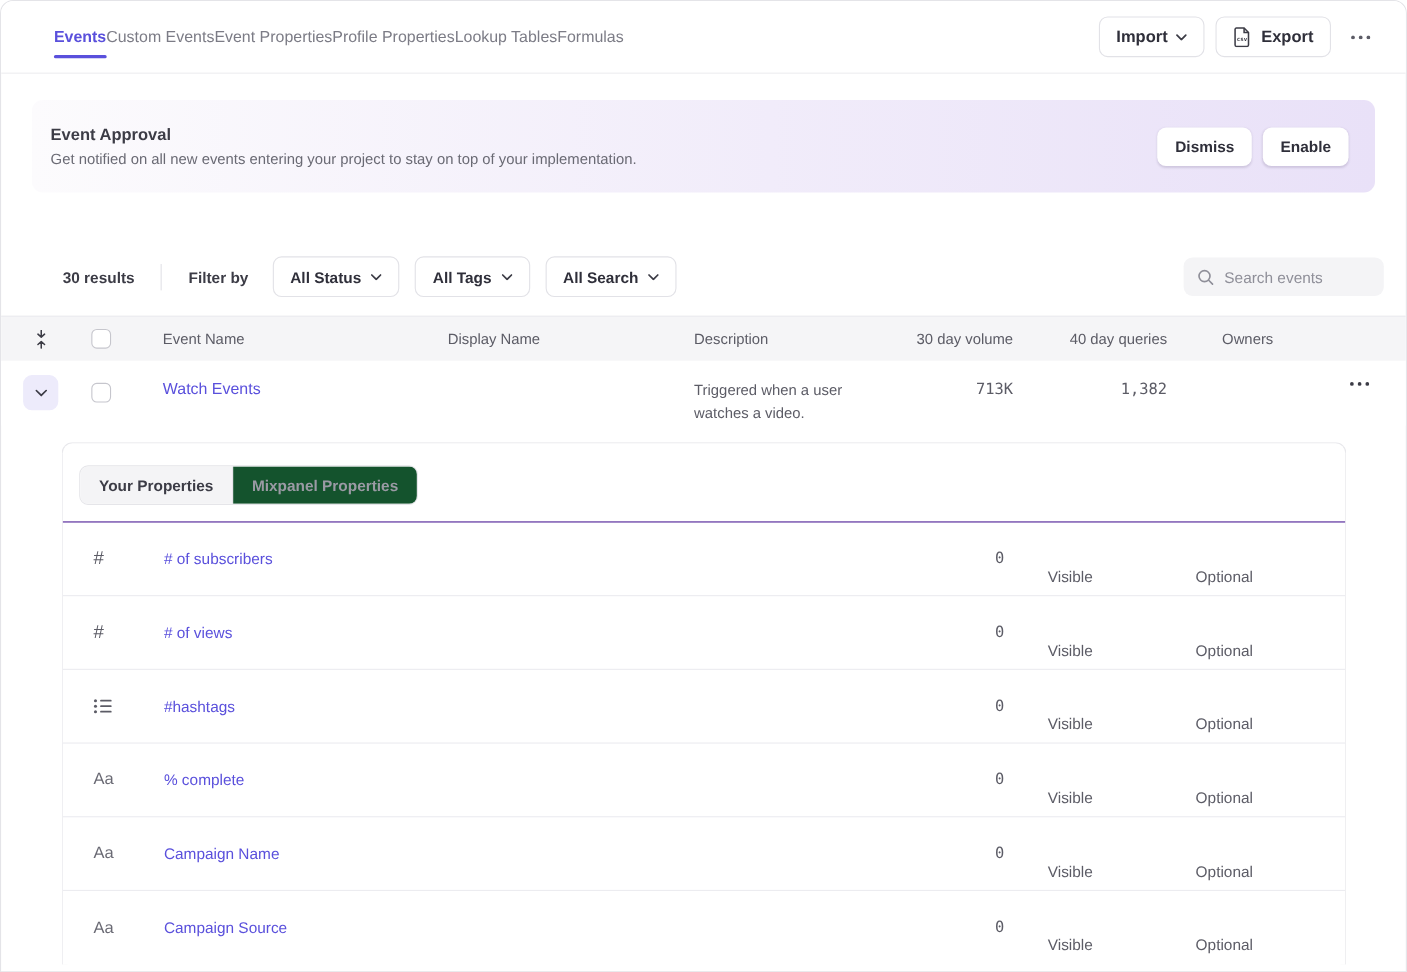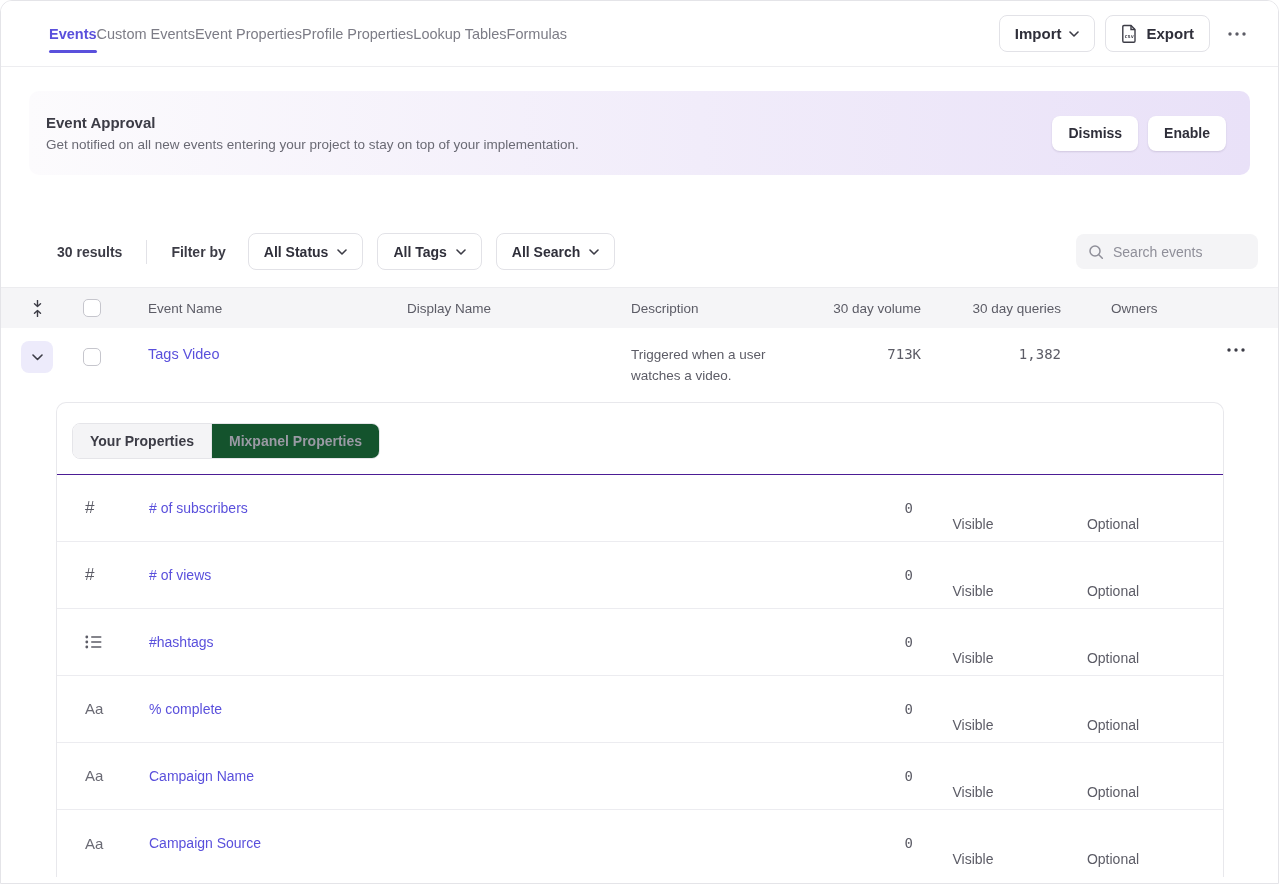--- a/index.html
+++ b/index.html
@@ -304,35 +304,35 @@
         <path d="M6.5 0.5v5.5M3.5 3.8l3 2.7 3-2.7" fill="none" stroke="#3c3c46" stroke-width="1.4" stroke-linecap="round" stroke-linejoin="round"></path>
         <path d="M6.5 16.5V11M3.5 13.2l3-2.7 3 2.7" fill="none" stroke="#3c3c46" stroke-width="1.4" stroke-linecap="round" stroke-linejoin="round"></path>
       </svg>
     </span>
   </button>
   <span class="checkbox"></span>
   <span>Event Name</span>
   <span>Display Name</span>
   <span>Description</span>
   <span class="th-right">30 day volume</span>
-  <span class="th-right">30 day queries</span>
+  <span class="th-right">40 day queries</span>
   <span class="th-owners">Owners</span>
   <span></span>
 </div>
 
 <div class="grid-row event-row">
   <button class="expander-btn">
     <span>
       <svg width="11" height="7" viewBox="0 0 11 7">
           <path d="M1 1l4.5 4.5L10 1" fill="none" stroke="#3c3c46" stroke-width="1.6" stroke-linecap="round" stroke-linejoin="round"></path>
         </svg>
     </span>
   </button>
   <span class="checkbox"></span>
-  <a class="event-name">Tags Video</a>
+  <a class="event-name">Watch Events</a>
   <span></span>
   <span class="event-desc">Triggered when a user watches a video.</span>
   <span class="num-cell mono">713K</span>
   <span class="num-cell mono">1,382</span>
   <span></span>
   <span class="actions-cell">
     <button class="icon-btn">
       <span>
         <svg width="18" height="4" viewBox="0 0 18 4">
             <circle cx="2" cy="2" r="1.7" fill="#3c3c46"></circle>

